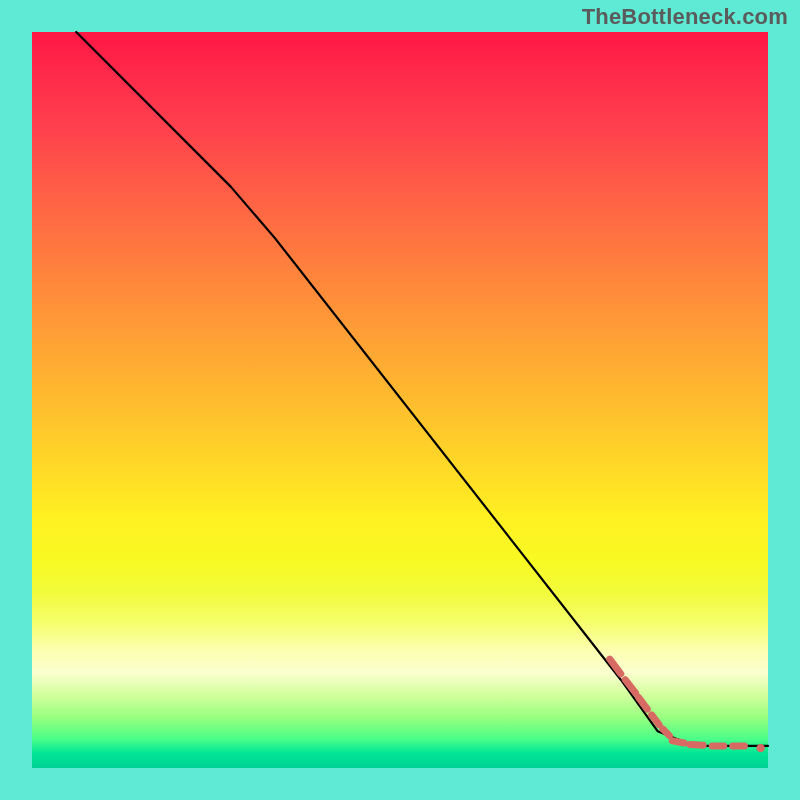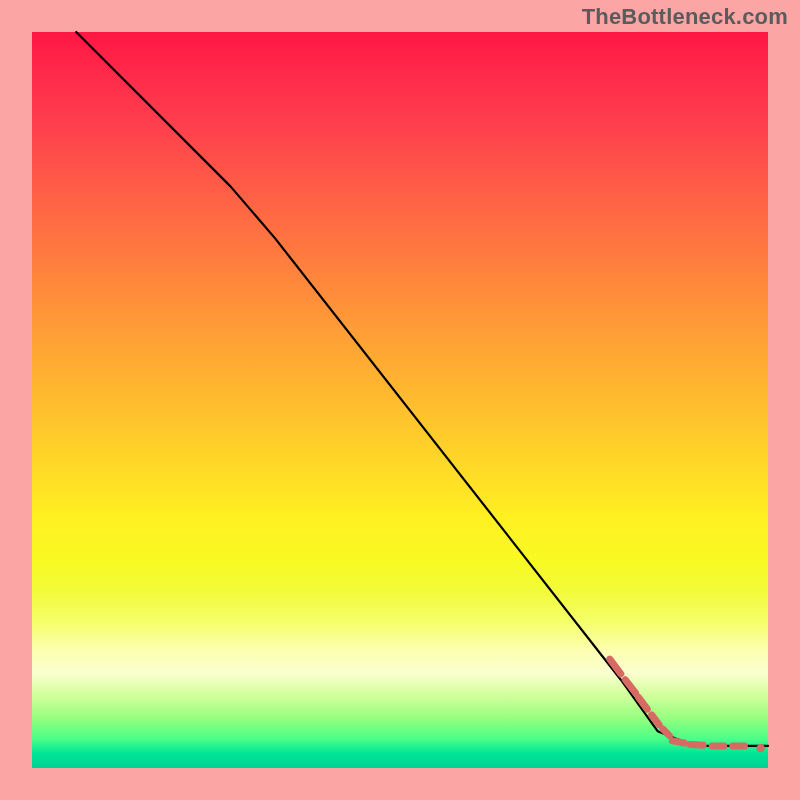--- a/index.html
+++ b/index.html
@@ -8,21 +8,21 @@
     width: 800px;
     height: 800px;
     background: #000;
     overflow: hidden;
     font-family: Arial, Helvetica, sans-serif;
   }
   .frame {
     position: relative;
     width: 800px;
     height: 800px;
-    background: #fca5a5;
+    background: #5eead4;
   }
   .watermark {
     position: absolute;
     top: 4px;
     right: 12px;
     font-size: 22px;
     font-weight: 600;
     color: #5b5b5b;
     letter-spacing: 0.2px;
     z-index: 10;

